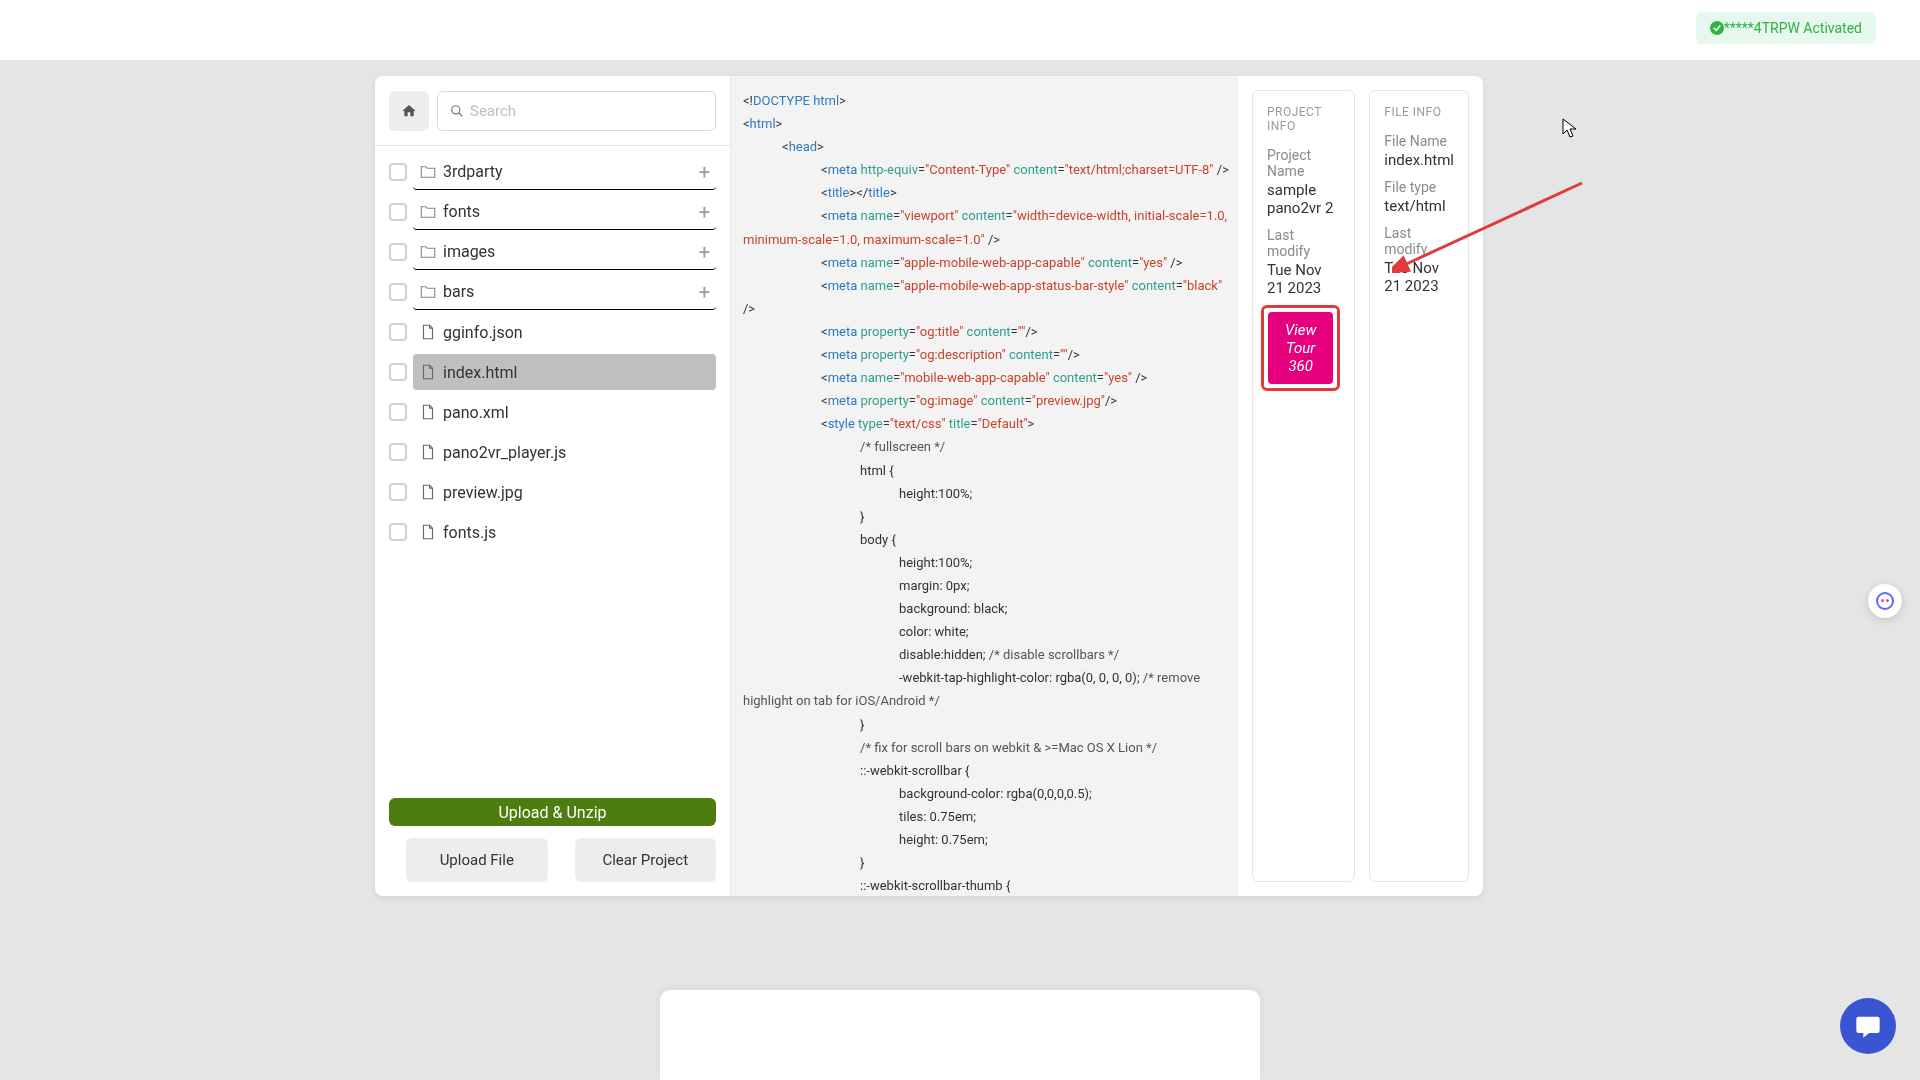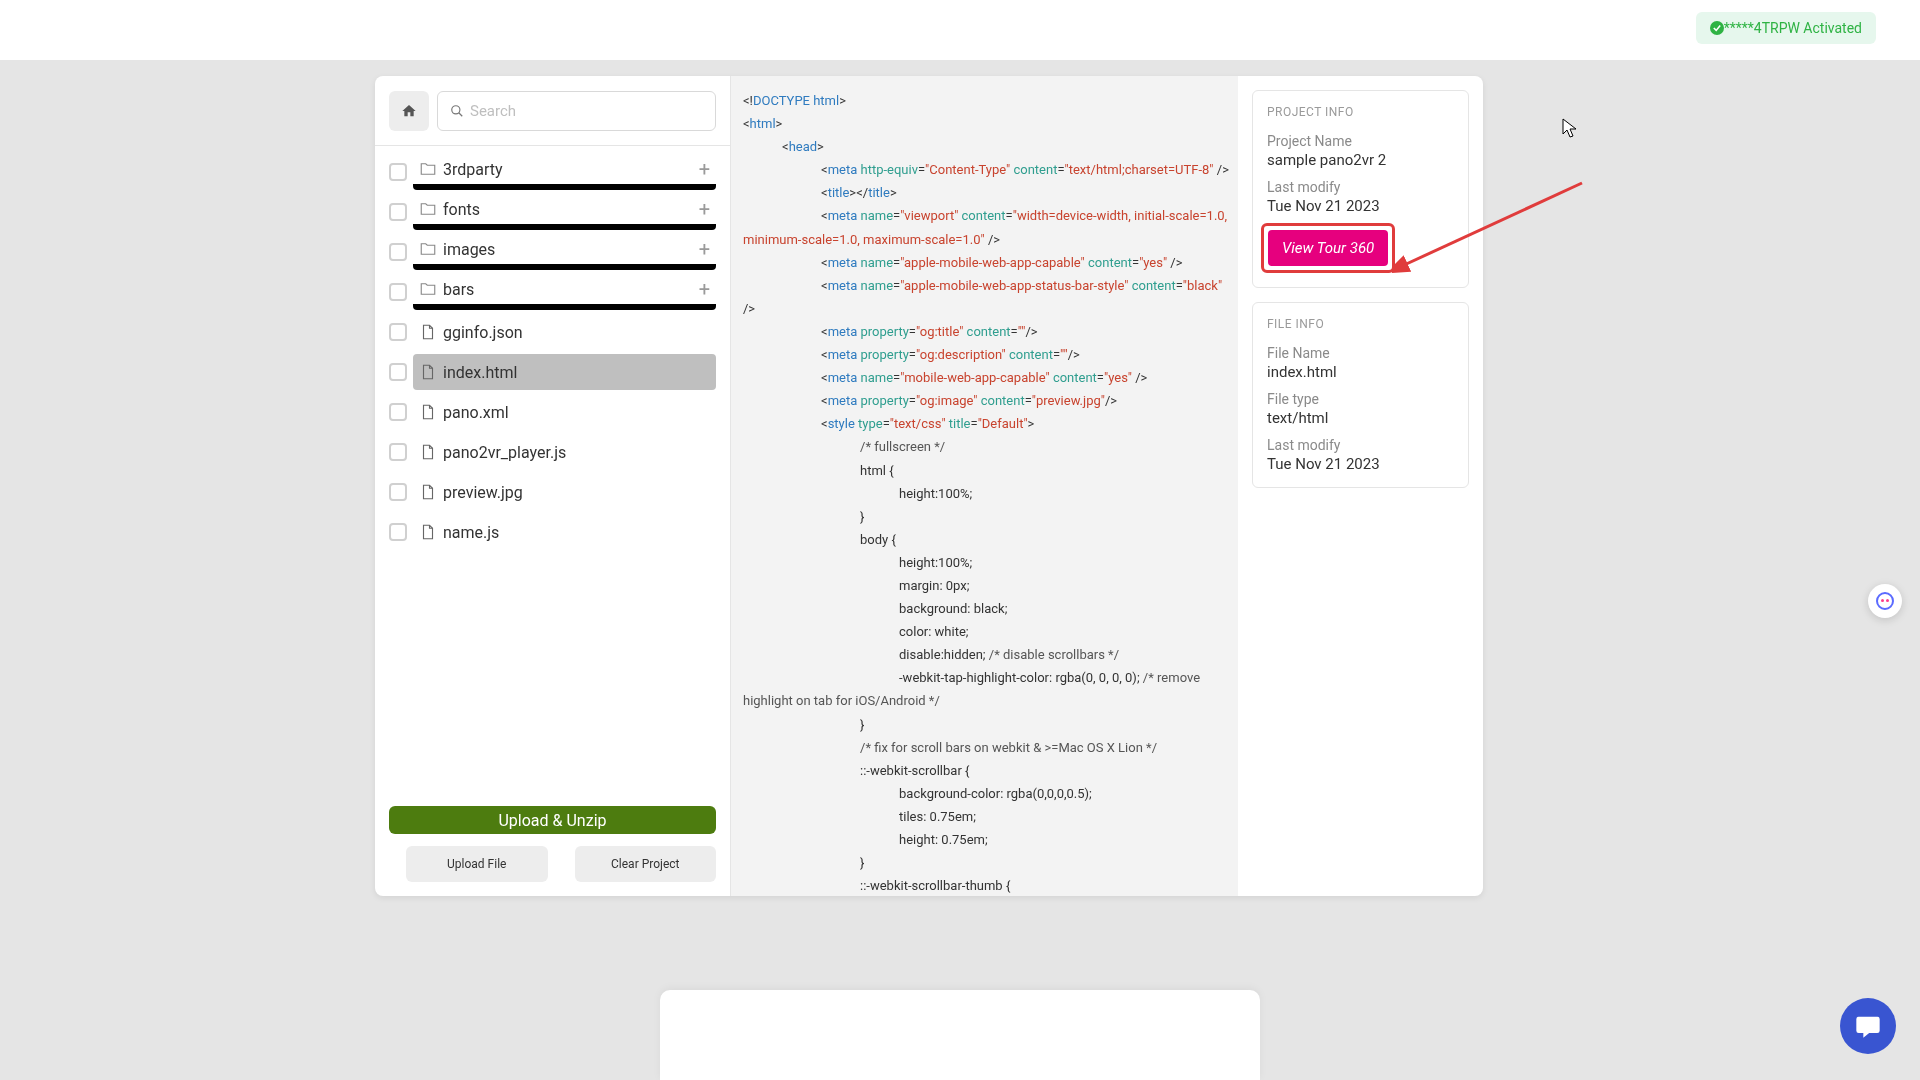--- a/index.html
+++ b/index.html
@@ -22,43 +22,43 @@
 .search-wrap { flex:1; border:1px solid #d9d9d9; border-radius:6px; display:flex; align-items:center; padding:0 12px; height:40px; }
 .search-wrap svg { width:14px; height:14px; fill:#777; margin-right:6px; }
 .search-wrap input { border:none; outline:none; flex:1; font-size:15px; color:#333; background:transparent; }
 .search-wrap input::placeholder { color:#bfbfbf; }
 
 .file-list { flex:1; overflow:auto; padding:6px 14px 6px 14px; }
 .file-row { display:flex; align-items:center; height:40px; font-size:16px; color:#333; cursor:pointer; border-radius:4px; position:relative; margin-bottom:0; }
 .checkbox { width:18px; height:18px; border:2px solid #d0d0d0; border-radius:4px; margin-right:6px; flex-shrink:0; background:#fff; }
 .file-inner { flex:1; display:flex; align-items:center; height:36px; padding-left:6px; position:relative; border-radius:4px; }
 .file-row.selected .file-inner { background:#bfbfbf; }
-.file-row.folder .file-inner { border-bottom:6px solid #000000; }
+.file-row.folder .file-inner { border-bottom:1px solid #000000; }
 .file-icon { width:18px; height:18px; margin-right:6px; flex-shrink:0; fill:#888; }
 .file-row .plus { margin-left:auto; margin-right:6px; color:#9a9a9a; font-size:20px; }
 
 .file-panel-actions { padding:14px; }
 .btn-primary { width:100%; height:28px; background:#4d7c0f; color:#fff; border:none; border-radius:6px; font-size:16px; cursor:pointer; margin-bottom:12px; }
 .btn-row { display:flex; gap:10px; }
-.btn-secondary { flex:1; height:36px; background:#ededed; color:#333; border:none; border-radius:6px; font-size:12px; cursor:pointer;margin-left:17px; }
+.btn-secondary { flex:1; height:44px; background:#ededed; color:#333; border:none; border-radius:6px; font-size:15px; cursor:pointer;margin-left:17px; }
 
 
 .code-panel { flex:1; background:#f3f3f3; padding:14px 8px 14px 12px; font-family:"Courier New",monospace; font-size:13px; line-height:1.7; color:#333; overflow-y:scroll; white-space:pre-wrap; word-break:break-word; }
 .code-panel::-webkit-scrollbar { width:12px; }
 .code-panel::-webkit-scrollbar-track { background:#f3f3f3; }
 .code-panel::-webkit-scrollbar-thumb { background:#c5c5c5; border-radius:2px; }
 .t-punc { color:#333; }
 .t-tag { color:#2f7bbf; }
 .t-attr { color:#2f9e8f; }
 .t-val { color:#c8432e; }
 .t-comment { color:#555; }
 .t-prop { color:#333; }
 
 
-.info-sidebar { width:245px; padding:14px; display:flex; flex-direction:column; gap:14px; }
+.info-sidebar { width:245px; padding:14px; display:flex; flex-direction:row; gap:14px; }
 .info-card { border:1px solid #e5e5e5; border-radius:6px; padding:14px; }
 .info-card .section-label { font-size:12px; color:#9a9a9a; letter-spacing:0.04em; margin-bottom:14px; }
 .info-card .field-label { font-size:14px; color:#8a8a8a; margin-bottom:2px; }
 .info-card .field-value { font-size:15px; color:#333; margin-bottom:10px; }
 .view-btn { background:#e6007e; color:#fff; border:none; border-radius:4px; padding:9px 14px; font-size:15px; cursor:pointer;font-style:italic; }
 .highlight-box { border:3px solid #e03c3c; border-radius:6px; display:inline-block; padding:4px; margin-left:-6px; margin-top:4px; }
 
 
 .arrow-annot { position:absolute; pointer-events:none; }
 
@@ -202,21 +202,21 @@
             <span>preview.jpg</span>
           </div>
         </div>
         <div class="file-row">
           <span class="checkbox"></span>
           <div class="file-inner">
             <svg class="file-icon" viewBox="0 0 24 24">
               <path d="M6 3 H14 L18 7 V21 H6 Z" fill="none" stroke="#666" stroke-width="1.5"></path>
               <path d="M14 3 V7 H18" fill="none" stroke="#666" stroke-width="1.5"></path>
             </svg>
-            <span>name.js</span>
+            <span>fonts.js</span>
           </div>
         </div>
       </div>
 
     <div class="file-panel-actions">
       <button class="btn-primary">Upload &amp; Unzip</button>
       <div class="btn-row">
         <button class="btn-secondary">Upload File</button>
         <button class="btn-secondary">Clear Project</button>
       </div>

